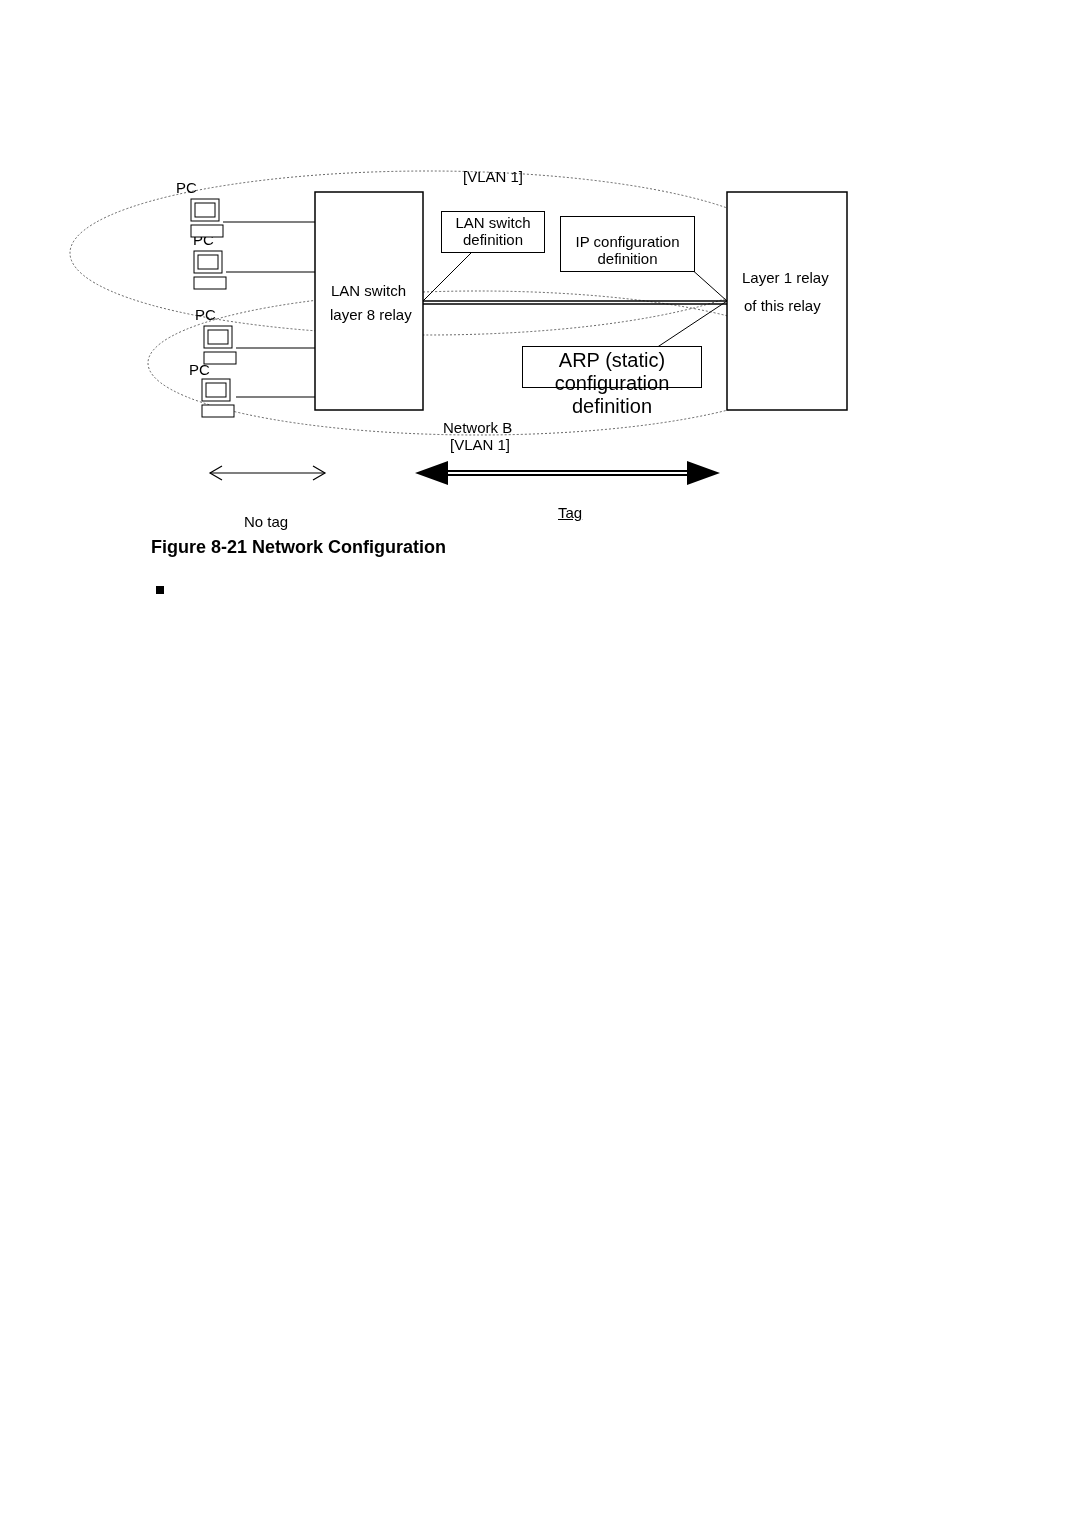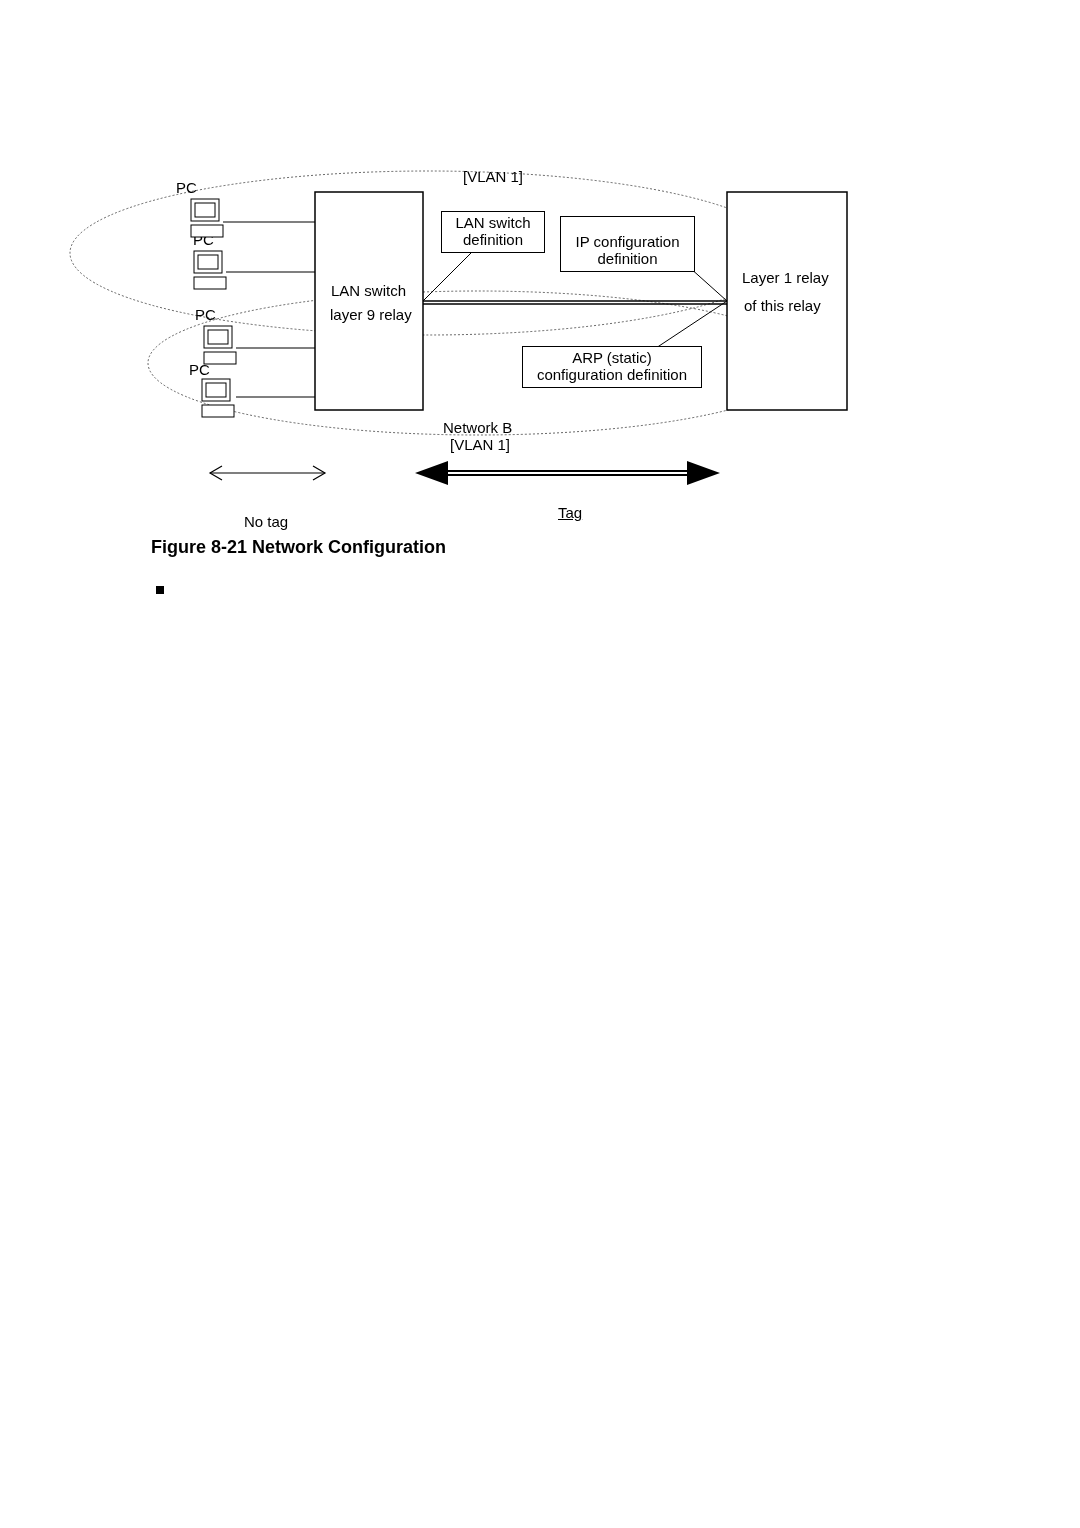--- a/index.html
+++ b/index.html
@@ -85,36 +85,36 @@
   </div>
   <div class="pc-icon" style="left:201px;top:378px;">
     <svg viewBox="0 0 34 40">
         <rect x="1" y="1" width="28" height="22" fill="#fff" stroke="#000"></rect>
         <rect x="5" y="5" width="20" height="14" fill="#fff" stroke="#000"></rect>
         <rect x="1" y="27" width="32" height="12" fill="#fff" stroke="#000"></rect>
       </svg>
   </div>
 
   <div class="label small" style="left:331px;top:283px;">LAN switch</div>
-  <div class="label small" style="left:330px;top:307px;">layer 9 relay</div>
+  <div class="label small" style="left:330px;top:307px;">layer 8 relay</div>
 
   <div class="label small" style="left:742px;top:270px;">Layer 1 relay</div>
   <div class="label small" style="left:744px;top:298px;">of this relay</div>
 
   <div class="box txt-center" style="left:441px;top:211px;width:102px;height:38px;font-size:15px;padding-top:2px;">
     <span>LAN switch</span><br>
     <span>definition</span>
   </div>
 
   <div class="box txt-center" style="left:560px;top:216px;width:133px;height:38px;font-size:15px;padding-top:16px;">
     <span>IP configuration</span><br>
     <span>definition</span>
   </div>
 
-  <div class="box txt-center" style="left:522px;top:346px;width:178px;height:38px;font-size:15px;padding-top:2px;">
+  <div class="box txt-center" style="left:522px;top:346px;width:178px;height:38px;font-size:20px;padding-top:2px;">
     <span>ARP (static)</span><br>
     <span>configuration definition</span>
   </div>
 
   <div class="label small" style="left:244px;top:487px;margin-top:27px;">No tag</div>
   <div class="label small" style="left:558px;top:505px;text-decoration:underline;">Tag</div>
 
   <div class="caption" style="left:151px;top:537px;">Figure 8-21 Network Configuration</div>
 
   <div class="bullet" style="left:156px;top:586px;"></div>

